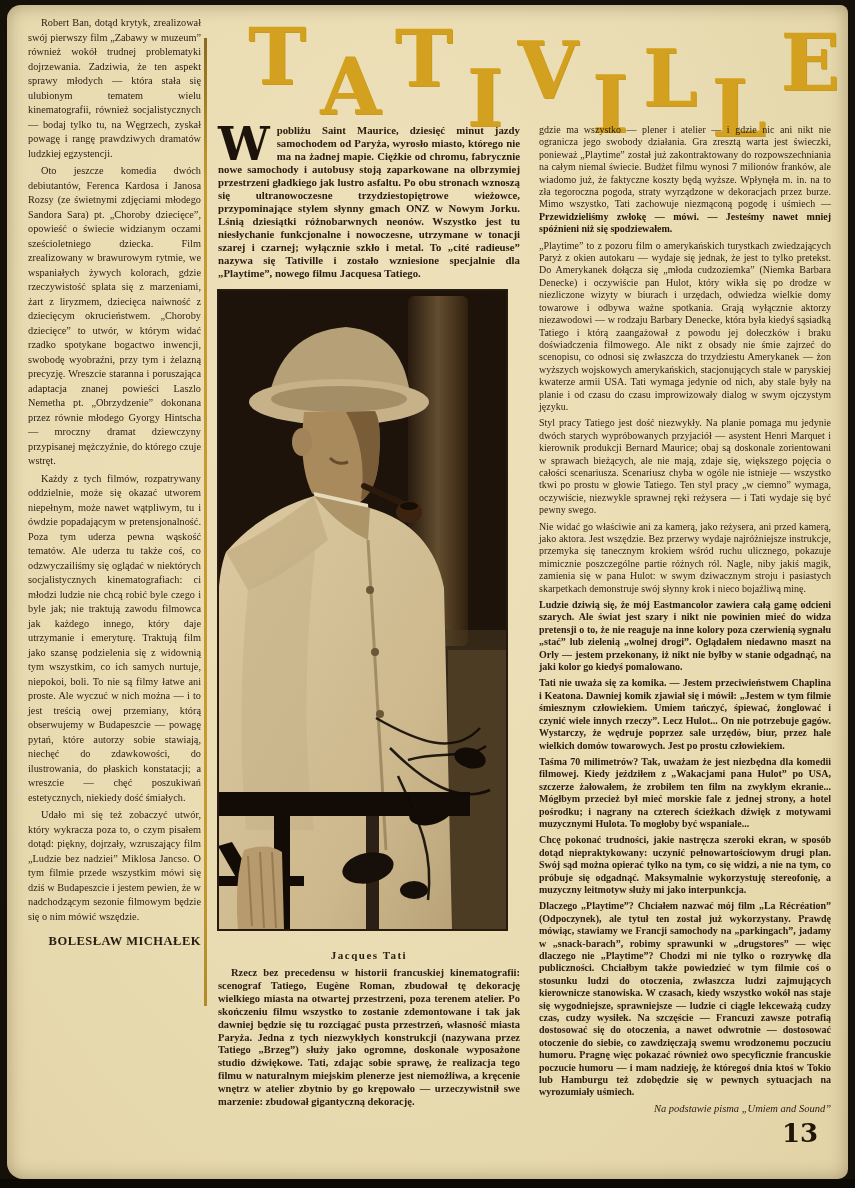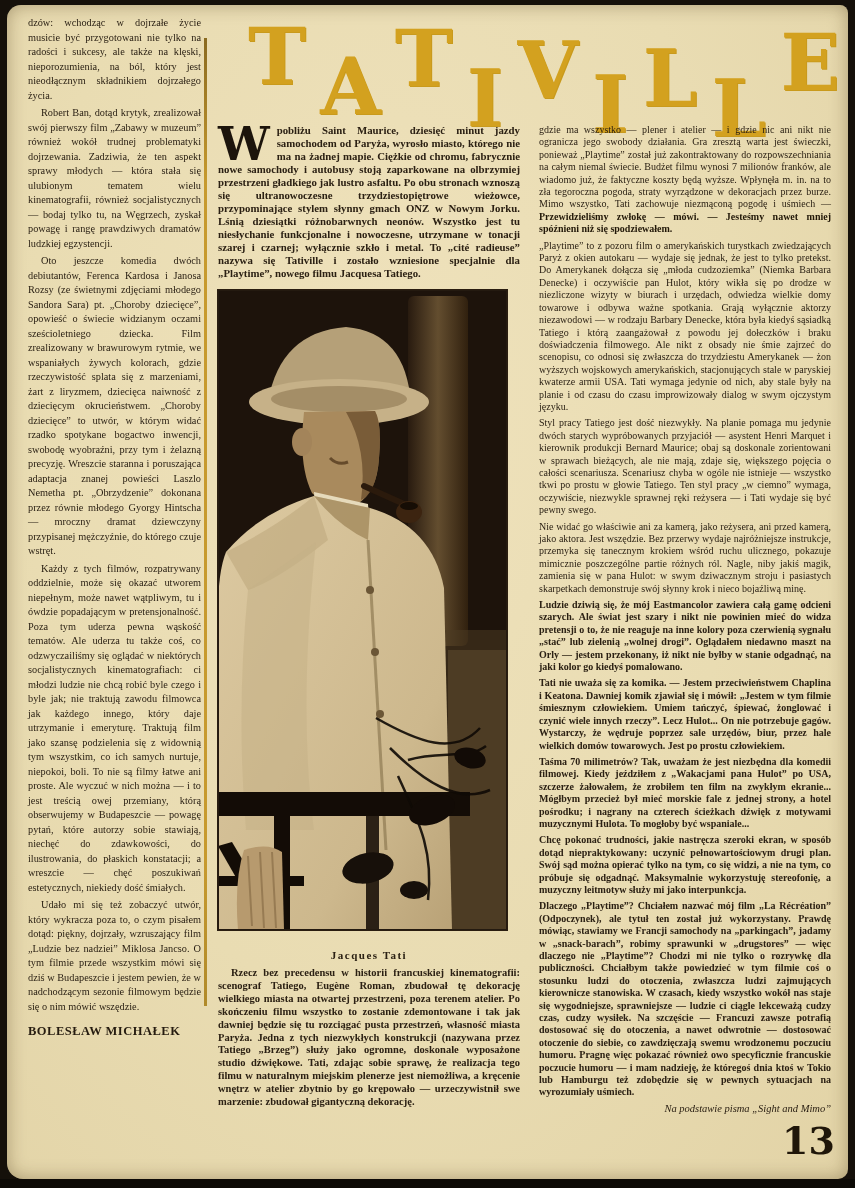--- a/index.html
+++ b/index.html
@@ -16,21 +16,21 @@
   .masthead span{font-family:"DejaVu Serif",serif;font-weight:bold;font-size:78px;line-height:70px;
             color:#d3a11f;letter-spacing:-4px;text-shadow:1px 1px 0 #c99a1c;}
 
   
   .colrule{position:absolute;left:204px;top:38px;width:3px;height:968px;
            background:linear-gradient(#8a6a20,#c79a2e 15%,#c79a2e 85%,#b08a2a);}
   .leftcol{position:absolute;left:28px;top:16px;width:173px;font-size:10.3px;line-height:14.5px;
            color:#261c10;text-align:justify;}
   .leftcol p{margin:0 0 3px 0;text-indent:13px;}
   .leftcol p.first{text-indent:0;}
-  .signature{margin-top:10px;text-align:left;font-weight:bold;font-size:12.5px;letter-spacing:.5px;}
+  .signature{margin-top:10px;text-align:right;font-weight:bold;font-size:12.5px;letter-spacing:.5px;}
 
   .midcol{position:absolute;left:218px;top:124px;width:302px;color:#261c10;}
   .intro{font-size:10.8px;line-height:13px;text-align:justify;margin:0;font-weight:bold;color:#2b2013;}
   .dropcap{float:left;font-size:46px;line-height:37px;font-weight:bold;margin:2px 7px 0 0;color:#1c140b;
            font-family:"DejaVu Serif",serif;}
   .photo{position:relative;width:289px;height:640px;margin:10px 0 0 0;background:#1d130b;
          box-shadow:0 0 0 1px #2a1d10;}
   .caption{margin-top:8px;text-align:center;}
   .cap1{font-style:italic;font-size:13px;font-weight:bold;color:#2a2013;}
   .cap2{font-size:11px;font-weight:bold;letter-spacing:1.5px;color:#2a2013;margin-top:19px;}
@@ -39,21 +39,21 @@
   .belowphoto .ind{display:inline-block;width:13px;}
 
   .rightcol{position:absolute;left:527px;top:124px;width:304px;font-size:10px;line-height:12.4px;
             color:#261c10;text-align:justify;}
   .rightcol p{margin:0 0 4px 12px;font-weight:bold;color:#2b2013;}
   .rightcol p.plain{font-weight:normal;color:#261c10;}
   .rightcol p.plain b{font-weight:bold;color:#221808;}
   .attribution{text-align:right;font-style:italic;font-weight:normal !important;font-size:10.5px;
             margin-top:6px;color:#2a2013;}
   .pagenum{position:absolute;left:782px;top:1118px;font-family:"DejaVu Serif",serif;font-weight:bold;
-            font-size:38px;color:#1f1609;}
+            font-size:26px;color:#1f1609;}
 </style>
 </head>
 <body>
 
 <div class="stage">
   <div class="paper"></div>
 
   <div class="masthead">
     <span style="transform:translateY(6px)">T</span>
     <span style="transform:translateY(36px)">A</span>
@@ -62,21 +62,20 @@
     <span style="transform:translateY(20px)">V</span>
     <span style="transform:translateY(54px)">I</span>
     <span style="transform:translateY(28px)">L</span>
     <span style="transform:translateY(58px)">L</span>
     <span style="transform:translateY(12px)">E</span>
   </div>
 
   <div class="colrule"></div>
 
   <div class="leftcol">
-    <p class="first">dzów: wchodząc w dojrzałe życie musicie być przygotowani nie tylko na radości i sukcesy, ale także na klęski, nieporozumienia, na ból, który jest nieodłącznym składnikiem dojrzałego życia.</p>
     <p>Robert Ban, dotąd krytyk, zrealizował swój pierwszy film „Zabawy w muzeum” również wokół trudnej problematyki dojrzewania. Zadziwia, że ten aspekt sprawy młodych — która stała się ulubionym tematem wielu kinematografii, również socjalistycznych — bodaj tylko tu, na Węgrzech, zyskał powagę i rangę prawdziwych dramatów ludzkiej egzystencji.</p>
     <p>Oto jeszcze komedia dwóch debiutantów, Ferenca Kardosa i Janosa Rozsy (ze świetnymi zdjęciami młodego Sandora Sara) pt. „Choroby dziecięce”, opowieść o świecie widzianym oczami sześcioletniego dziecka. Film zrealizowany w brawurowym rytmie, we wspaniałych żywych kolorach, gdzie rzeczywistość splata się z marzeniami, żart z liryzmem, dziecięca naiwność z dziecięcym okrucieństwem. „Choroby dziecięce” to utwór, w którym widać rzadko spotykane bogactwo inwencji, swobodę wyobraźni, przy tym i żelazną precyzję. Wreszcie staranna i poruszająca adaptacja znanej powieści Laszlo Nemetha pt. „Obrzydzenie” dokonana przez równie młodego Gyorgy Hintscha — mroczny dramat dziewczyny przypisanej mężczyźnie, do którego czuje wstręt.</p>
     <p>Każdy z tych filmów, rozpatrywany oddzielnie, może się okazać utworem niepełnym, może nawet wątpliwym, tu i ówdzie popadającym w pretensjonalność. Poza tym uderza pewna wąskość tematów. Ale uderza tu także coś, co odzwyczailiśmy się oglądać w niektórych socjalistycznych kinematografiach: ci młodzi ludzie nie chcą robić byle czego i byle jak; nie traktują zawodu filmowca jak każdego innego, który daje utrzymanie i emeryturę. Traktują film jako szansę podzielenia się z widownią tym wszystkim, co ich samych nurtuje, niepokoi, boli. To nie są filmy łatwe ani proste. Ale wyczuć w nich można — i to jest treścią owej przemiany, którą obserwujemy w Budapeszcie — powagę pytań, które autorzy sobie stawiają, niechęć do zdawkowości, do ilustrowania, do płaskich konstatacji; a wreszcie — chęć poszukiwań estetycznych, niekiedy dość śmiałych.</p>
     <p>Udało mi się też zobaczyć utwór, który wykracza poza to, o czym pisałem dotąd: piękny, dojrzały, wzruszający film „Ludzie bez nadziei” Miklosa Jancso. O tym filmie przede wszystkim mówi się dziś w Budapeszcie i jestem pewien, że w nadchodzącym sezonie filmowym będzie się o nim mówić wszędzie.</p>
     <div class="signature">BOLESŁAW MICHAŁEK</div>
   </div>
 
   <div class="midcol">
     <p class="intro"><span class="dropcap">W</span><span>pobliżu Saint Maurice, dziesięć minut jazdy samochodem od Paryża, wyrosło miasto, którego nie ma na żadnej mapie. Ciężkie od chromu, fabrycznie nowe samochody i autobusy stoją zaparkowane na olbrzymiej przestrzeni gładkiego jak lustro asfaltu. Po obu stronach wznoszą się ultranowoczesne trzydziestopiętrowe wieżowce, przypominające stylem słynny gmach ONZ w Nowym Jorku. Lśnią dziesiątki różnobarwnych neonów. Wszystko jest tu niesłychanie funkcjonalne i nowoczesne, utrzymane w tonacji szarej i czarnej; wyłącznie szkło i metal. To „cité radieuse” nazywa się Tativille i zostało wzniesione specjalnie dla „Playtime”, nowego filmu Jacquesa Tatiego.</span></p>
 
@@ -161,19 +160,19 @@
   <div class="rightcol">
     <p class="plain"><span>gdzie ma wszystko — plener i atelier — i gdzie nic ani nikt nie ogranicza jego swobody działania. Gra zresztą warta jest świeczki, ponieważ „Playtime” został już zakontraktowany do rozpowszechniania na całym niemal świecie. Budżet filmu wynosi 7 milionów franków, ale wiadomo już, że faktyczne koszty będą wyższe. Wpłynęła m. in. na to zła tegoroczna pogoda, straty wyrządzone w dekoracjach przez burze. Mimo wszystko, Tati zachowuje niezmąconą pogodę i uśmiech — </span><b>Przewidzieliśmy zwłokę — mówi. — Jesteśmy nawet mniej spóźnieni niż się spodziewałem.</b></p>
     <p class="plain">„Playtime” to z pozoru film o amerykańskich turystkach zwiedzających Paryż z okien autokaru — wydaje się jednak, że jest to tylko pretekst. Do Amerykanek dołącza się „młoda cudzoziemka” (Niemka Barbara Denecke) i oczywiście pan Hulot, który wikła się po drodze w niezliczone wizyty w biurach i urzędach, odwiedza wielkie domy towarowe i odbywa ważne spotkania. Grają wyłącznie aktorzy niezawodowi — w rodzaju Barbary Denecke, która była kiedyś sąsiadką Tatiego i którą zaangażował z powodu jej dołeczków i braku doświadczenia filmowego. Ale nikt z obsady nie śmie zajrzeć do scenopisu, co odnosi się zwłaszcza do trzydziestu Amerykanek — żon wyższych wojskowych amerykańskich, stacjonujących stale w paryskiej kwaterze armii USA. Tati wymaga jedynie od nich, aby stale były na planie i od czasu do czasu improwizowały dialog w swym ojczystym języku.</p>
     <p class="plain">Styl pracy Tatiego jest dość niezwykły. Na planie pomaga mu jedynie dwóch starych wypróbowanych przyjaciół — asystent Henri Marquet i kierownik produkcji Bernard Maurice; obaj są doskonale zorientowani w sprawach bieżących, ale nie mają, zdaje się, większego pojęcia o całości scenariusza. Scenariusz chyba w ogóle nie istnieje — wszystko tkwi po prostu w głowie Tatiego. Ten styl pracy „w ciemno” wymaga, oczywiście, niezwykle sprawnej ręki reżysera — i Tati wydaje się być pewny swego.</p>
     <p class="plain">Nie widać go właściwie ani za kamerą, jako reżysera, ani przed kamerą, jako aktora. Jest wszędzie. Bez przerwy wydaje najróżniejsze instrukcje, przemyka się tanecznym krokiem wśród ruchu ulicznego, pokazuje mimicznie poszczególne partie różnych ról. Nagle, niby jakiś magik, zamienia się w pana Hulot: w swym dziwacznym stroju i pasiastych skarpetkach demonstruje swój słynny krok i nieco bojaźliwą minę.</p>
     <p>Ludzie dziwią się, że mój Eastmancolor zawiera całą gamę odcieni szarych. Ale świat jest szary i nikt nie powinien mieć do widza pretensji o to, że nie reaguje na inne kolory poza czerwienią sygnału „stać” lub zielenią „wolnej drogi”. Oglądałem niedawno maszt na Orly — jestem przekonany, iż nikt nie byłby w stanie odgadnąć, na jaki kolor go kiedyś pomalowano.</p>
     <p>Tati nie uważa się za komika. — Jestem przeciwieństwem Chaplina i Keatona. Dawniej komik zjawiał się i mówił: „Jestem w tym filmie śmiesznym człowiekiem. Umiem tańczyć, śpiewać, żonglować i czynić wiele innych rzeczy”. Lecz Hulot... On nie potrzebuje gagów. Wystarczy, że wędruje poprzez sale urzędów, biur, przez hale wielkich domów towarowych. Jest po prostu człowiekiem.</p>
     <p>Taśma 70 milimetrów? Tak, uważam że jest niezbędna dla komedii filmowej. Kiedy jeździłem z „Wakacjami pana Hulot” po USA, szczerze żałowałem, że zrobiłem ten film na zwykłym ekranie... Mógłbym przecież był mieć morskie fale z jednej strony, a hotel pośrodku; i nagrany na czterech ścieżkach dźwięk z motywami muzycznymi Hulota. To mogłoby być wspaniale...</p>
     <p>Chcę pokonać trudności, jakie nastręcza szeroki ekran, w sposób dotąd niepraktykowany: uczynić pełnowartościowym drugi plan. Swój sąd można opierać tylko na tym, co się widzi, a nie na tym, co próbuje się odgadnąć. Maksymalnie wykorzystuję stereofonię, a muzyczny leitmotyw służy mi jako interpunkcja.</p>
     <p>Dlaczego „Playtime”? Chciałem nazwać mój film „La Récréation” (Odpoczynek), ale tytuł ten został już wykorzystany. Prawdę mówiąc, stawiamy we Francji samochody na „parkingach”, jadamy w „snack-barach”, robimy sprawunki w „drugstores” — więc dlaczego nie „Playtime”? Chodzi mi nie tylko o rozrywkę dla publiczności. Chciałbym także powiedzieć w tym filmie coś o stosunku ludzi do otoczenia, zwłaszcza ludzi zajmujących kierownicze stanowiska. W czasach, kiedy wszystko wokół nas staje się wygodniejsze, sprawniejsze — ludzie ci ciągle lekceważą cudzy czas, cudzy wysiłek. Na szczęście — Francuzi zawsze potrafią dostosować się do otoczenia, a nawet odwrotnie — dostosować otoczenie do siebie, co zawdzięczają swemu wrodzonemu poczuciu humoru. Pragnę więc pokazać również owo specyficznie francuskie poczucie humoru — i mam nadzieję, że któregoś dnia ktoś w Tokio lub Hamburgu też zdobędzie się w pewnych sytuacjach na wyrozumiały uśmiech.</p>
-    <p class="attribution">Na podstawie pisma „Sight and Mimo”</p>
+    <p class="attribution">Na podstawie pisma „Umiem and Sound”</p>
   </div>
 
   <div class="pagenum">13</div>
 
   <div class="bottom-strip"></div>
 </div>
 
 </body></html>

